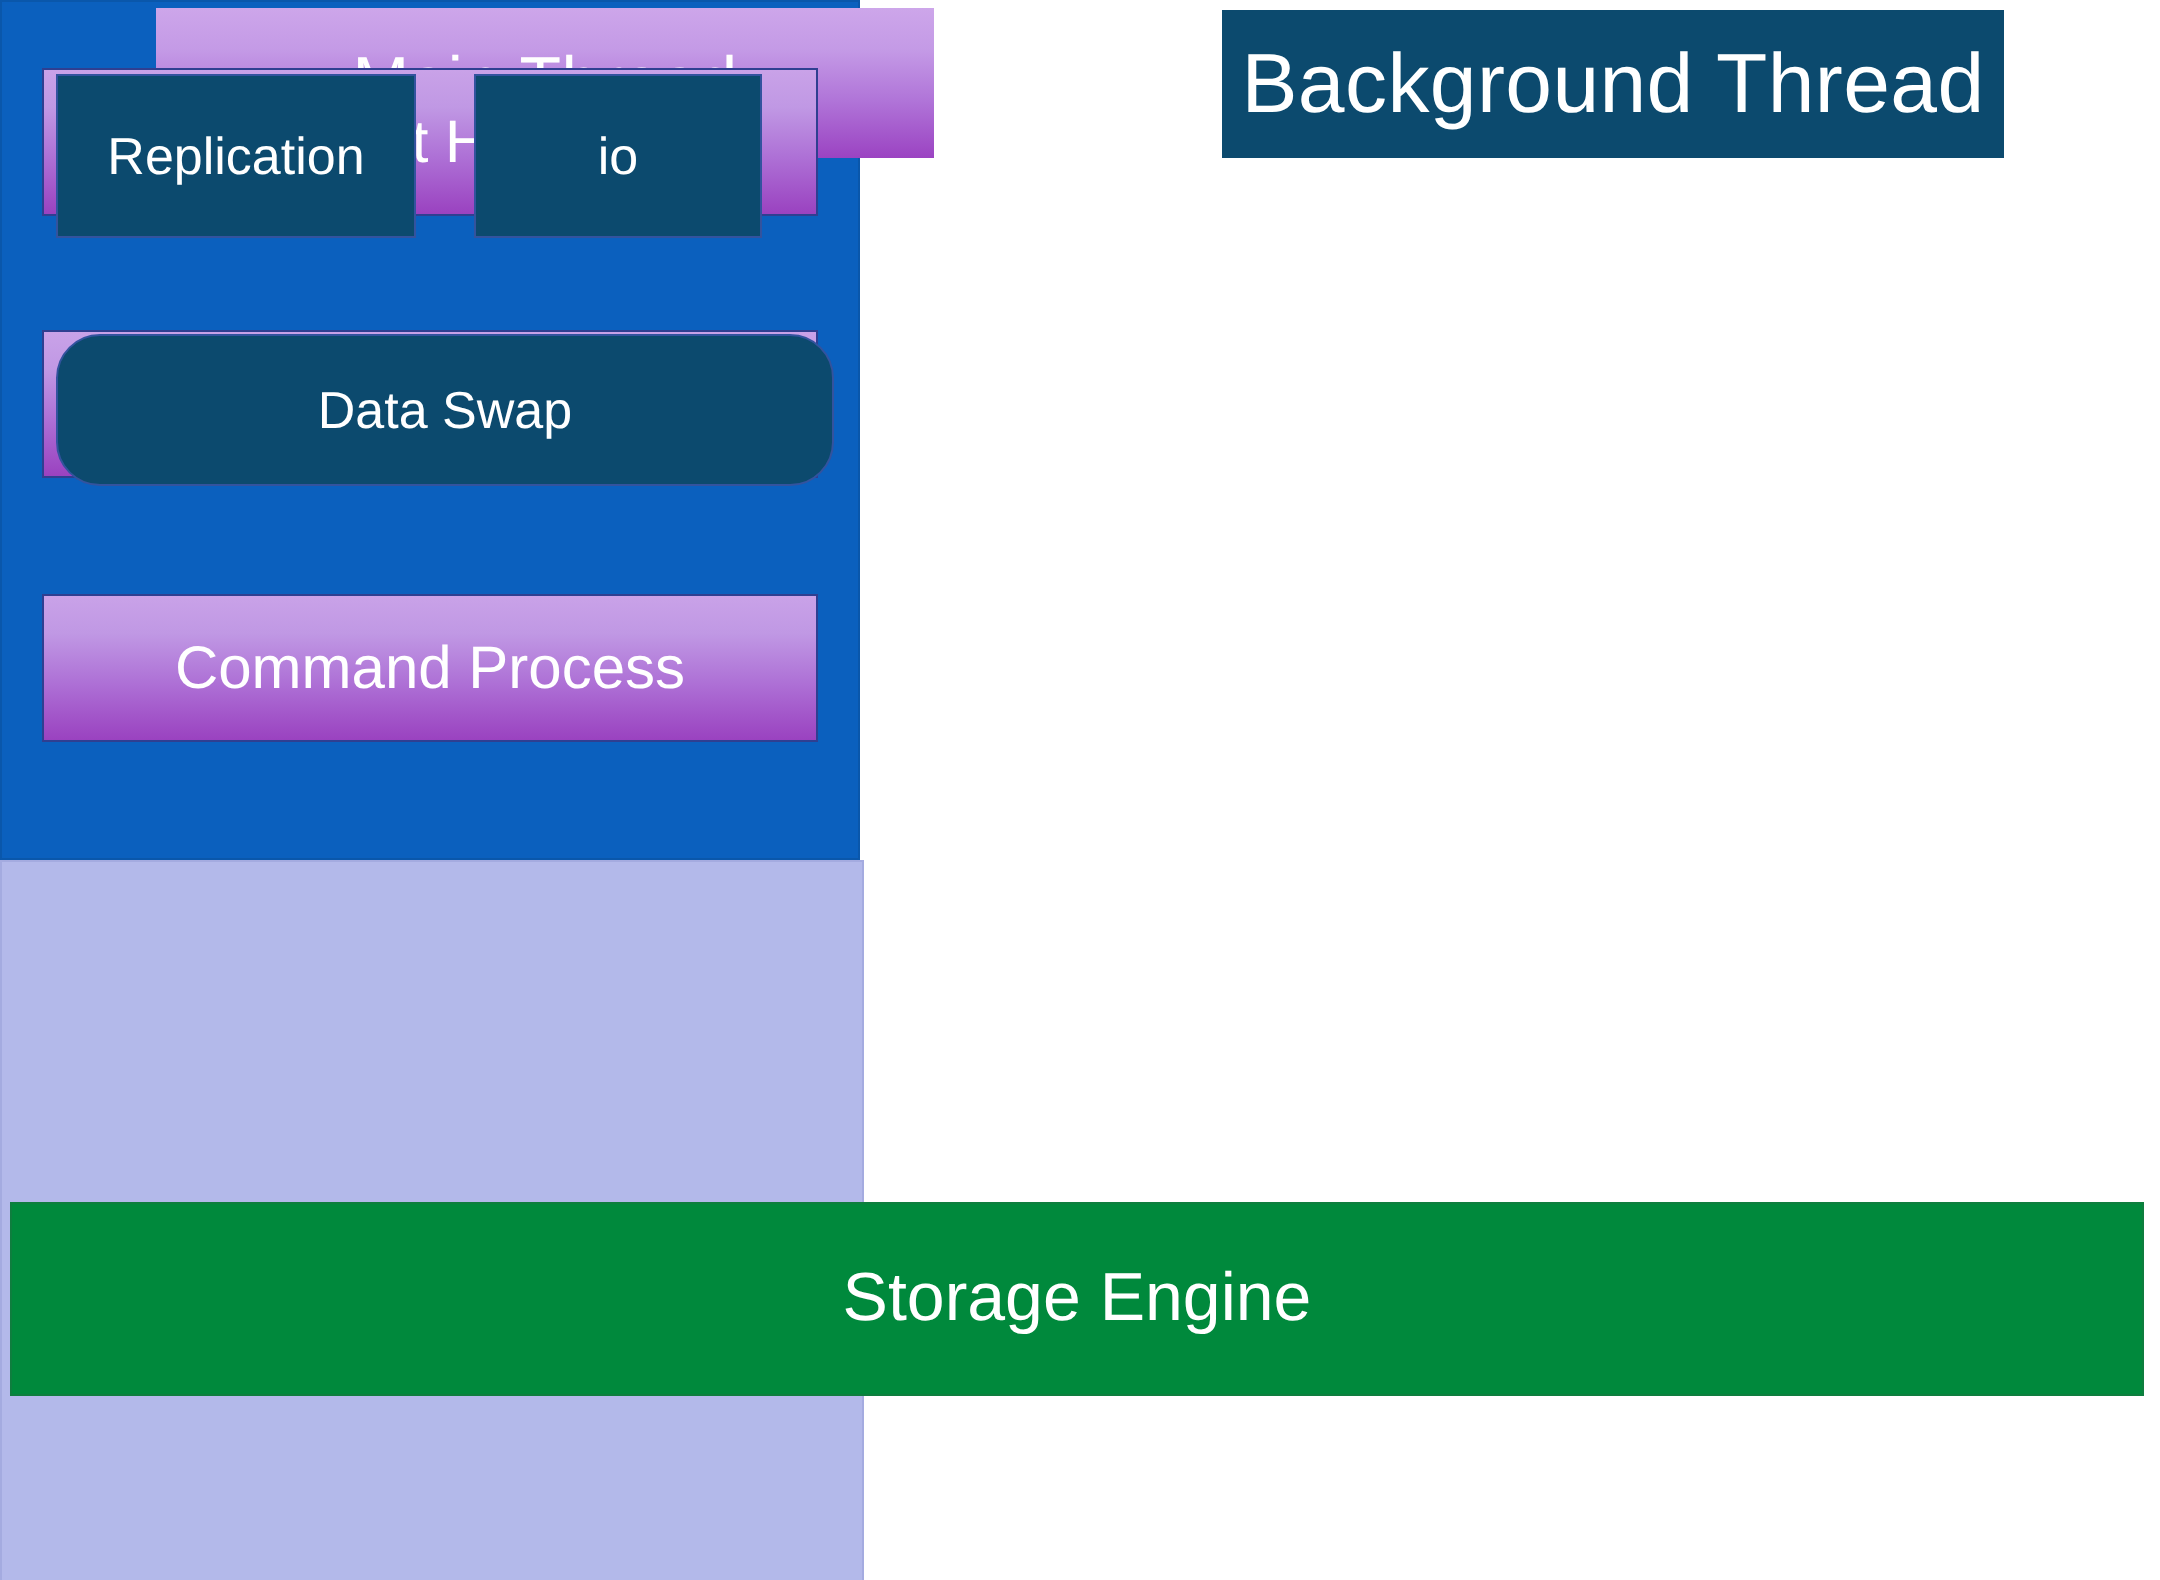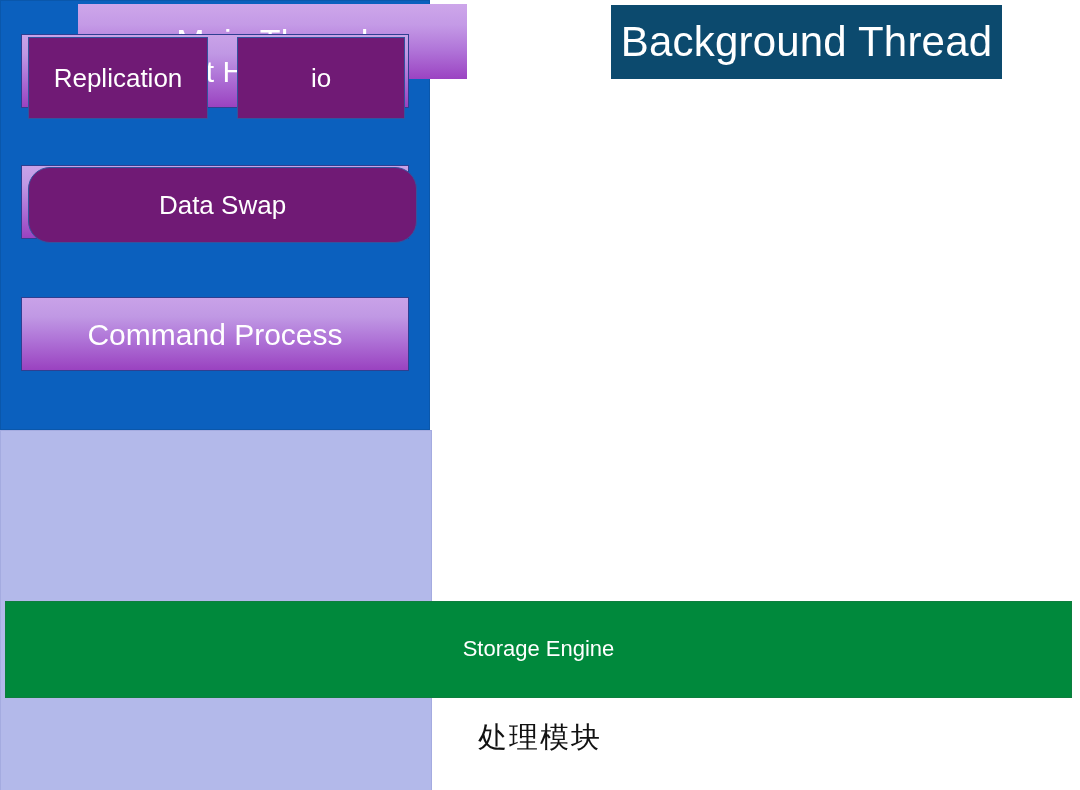--- a/index.html
+++ b/index.html
@@ -82,35 +82,35 @@
   .panel-right {
     left: 605px;
     top: 135px;
     width: 430px;
     height: 428px;
     background: #b3b9ea;
     border: 1px solid #a4abe0;
   }
   .panel-right .sub {
     position: absolute;
-    background: #701a75;
+    background: #0c4a6e;
     border: 1px solid #33539e;
     font-size: 26px;
   }
   .sub-replication {
     left: 28px;
     top: 37px;
     width: 180px;
     height: 82px;
     font-size: 25px;
   }
   .sub-io {
     left: 237px;
     top: 37px;
-    width: 168px;
+    width: 144px;
     height: 82px;
     font-size: 25px;
   }
   .sub-dataswap {
     left: 28px;
     top: 167px;
     width: 389px;
     height: 76px;
     font-size: 30px;
     border-radius: 22px;
@@ -124,21 +124,21 @@
   }
 
   
   .storage {
     left: 5px;
     top: 601px;
     width: 1067px;
     height: 97px;
     background: #00893c;
     border: 1px solid #0e7e3e;
-    font-size: 22px;
+    font-size: 34px;
   }
 
   
   .caption {
     position: absolute;
     left: 0;
     top: 718px;
     width: 1080px;
     text-align: center;
     color: #121212;
@@ -189,15 +189,14 @@
     <div class="box sub sub-dataswap">
       <span>Data Swap</span>
     </div>
 
   </div>
 
   <div class="box storage">
     <span>Storage Engine</span>
   </div>
 
-  <div class="caption">处理模块</div>
 
 </div>
 
 </body></html>

